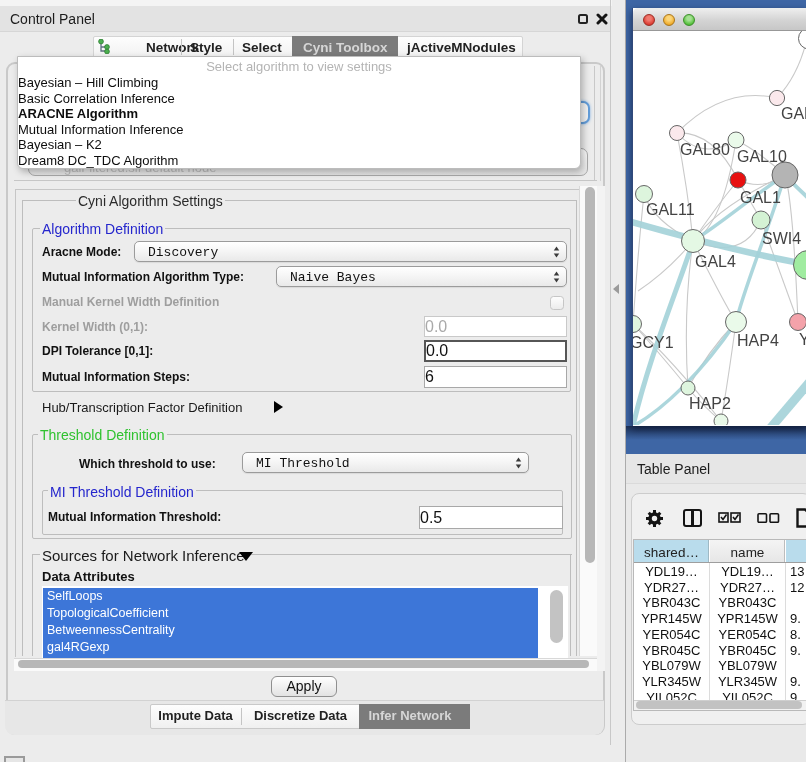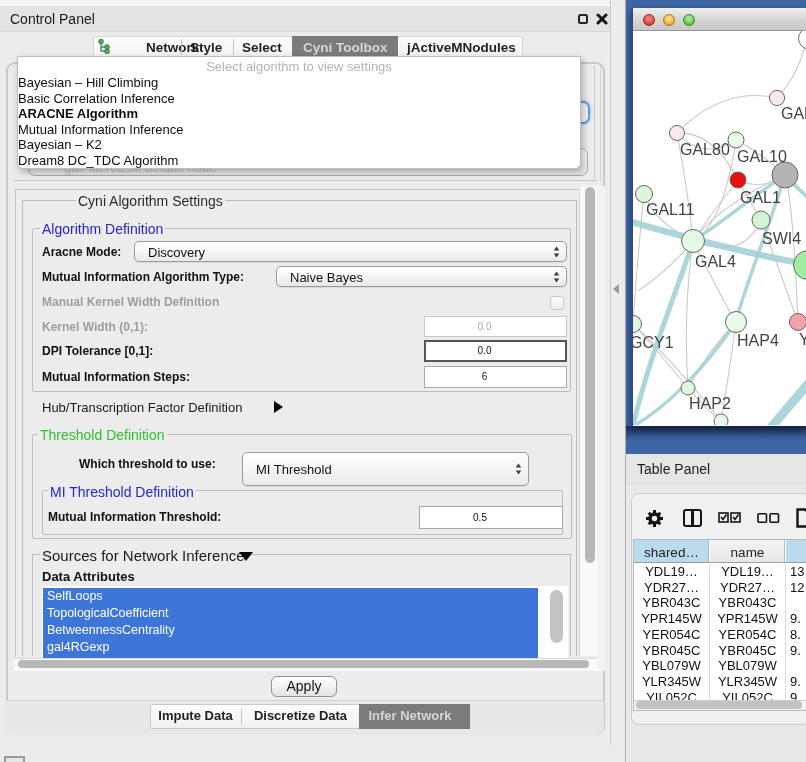--- a/index.html
+++ b/index.html
@@ -4,25 +4,25 @@
 <style>
   * { margin:0; padding:0; box-sizing:border-box; }
   html,body { width:806px; height:762px; font-family:"Liberation Sans", sans-serif; background:#ececec; overflow:hidden; }
   .abs { position:absolute; }
   #stage { position:relative; width:806px; height:762px; background:#ececec; overflow:hidden; }
   .bold { font-weight:bold; }
   .lbl { position:absolute; font-size:12px; font-weight:bold; color:#111; white-space:nowrap; }
   .lbl.dis { color:#9e9e9e; }
   .combo { position:absolute; border:1px solid #9b9b9b; border-radius:5px;
      background:linear-gradient(#ffffff,#f6f6f6 45%,#e9e9e9); box-shadow:0 1px 1px rgba(0,0,0,0.08);
-     font-size:13px; color:#111; }
+     font-size:13px; color:#111;font-family:Liberation Mono, monospace; }
   .combo .ct { position:absolute; left:13px; top:50%; transform:translateY(-50%); white-space:nowrap; }
   .combo .arr { position:absolute; right:6px; top:50%; transform:translateY(-50%); width:7px; height:13px; }
-  .field { position:absolute; background:#fff; border:1px solid #a8a8a8; font-size:10px; color:#111;
-     text-align:center; padding-right:22px; line-height:20px; }
+  .field { position:absolute; background:#fff; border:1px solid #a8a8a8; font-size:16px; color:#111;
+     text-align:left; padding-right:22px; line-height:20px; }
   .gbox { position:absolute; border:1px solid #bdbdbd; border-radius:2px; }
   .gtitle { position:absolute; font-size:13px; background:#ececec; padding:0 2px; white-space:nowrap; }
 </style>
 </head>
 <body>
 <div id="stage">
 
 <div class="abs" style="left:0;top:0;width:612px;height:762px;background:#ececec;"></div>
 <div class="abs" style="left:0;top:0;width:612px;height:6px;background:#f4f4f4;"></div>
 <div class="abs" style="left:0;top:6px;width:611px;height:26px;background:#e3e3e3;border-bottom:1px solid #d6d6d6;"></div>
@@ -97,21 +97,21 @@
 <div class="lbl" style="left:42px;top:369.5px;">Mutual Information Steps:</div>
 <div class="field" style="left:424px;top:366px;width:143px;height:22px;">6</div>
 
 <div class="abs" style="left:42px;top:400px;font-size:13px;color:#1a1a1a;">Hub/Transcription Factor Definition</div>
 <div class="abs" style="left:274px;top:401px;width:0;height:0;border-left:9px solid #000;border-top:6px solid transparent;border-bottom:6px solid transparent;"></div>
 
 <div class="gbox" style="left:32px;top:434px;width:540px;height:105px;"></div>
 <div class="gtitle" style="left:38px;top:427px;color:#2fc22f;font-size:14px;">Threshold Definition</div>
 
 <div class="lbl" style="left:79px;top:457px;">Which threshold to use:</div>
-<div class="combo" style="left:242px;top:452px;width:287px;height:34px;">
+<div class="combo" style="left:242px;top:452px;width:287px;height:21px;">
       <span class="ct">MI Threshold</span>
   <svg class="arr" viewBox="0 0 9 14">
         <path d="M4.5 0 L8 5 L1 5 Z" fill="#3a3a3a"></path>
         <path d="M4.5 14 L8 9 L1 9 Z" fill="#3a3a3a"></path>
       </svg>
     </div>
 
 <div class="gbox" style="left:42px;top:490px;width:521px;height:45px;"></div>
 <div class="gtitle" style="left:48px;top:484px;color:#2526cd;font-size:14px;">MI Threshold Definition</div>
 <div class="lbl" style="left:48px;top:510px;">Mutual Information Threshold:</div>

